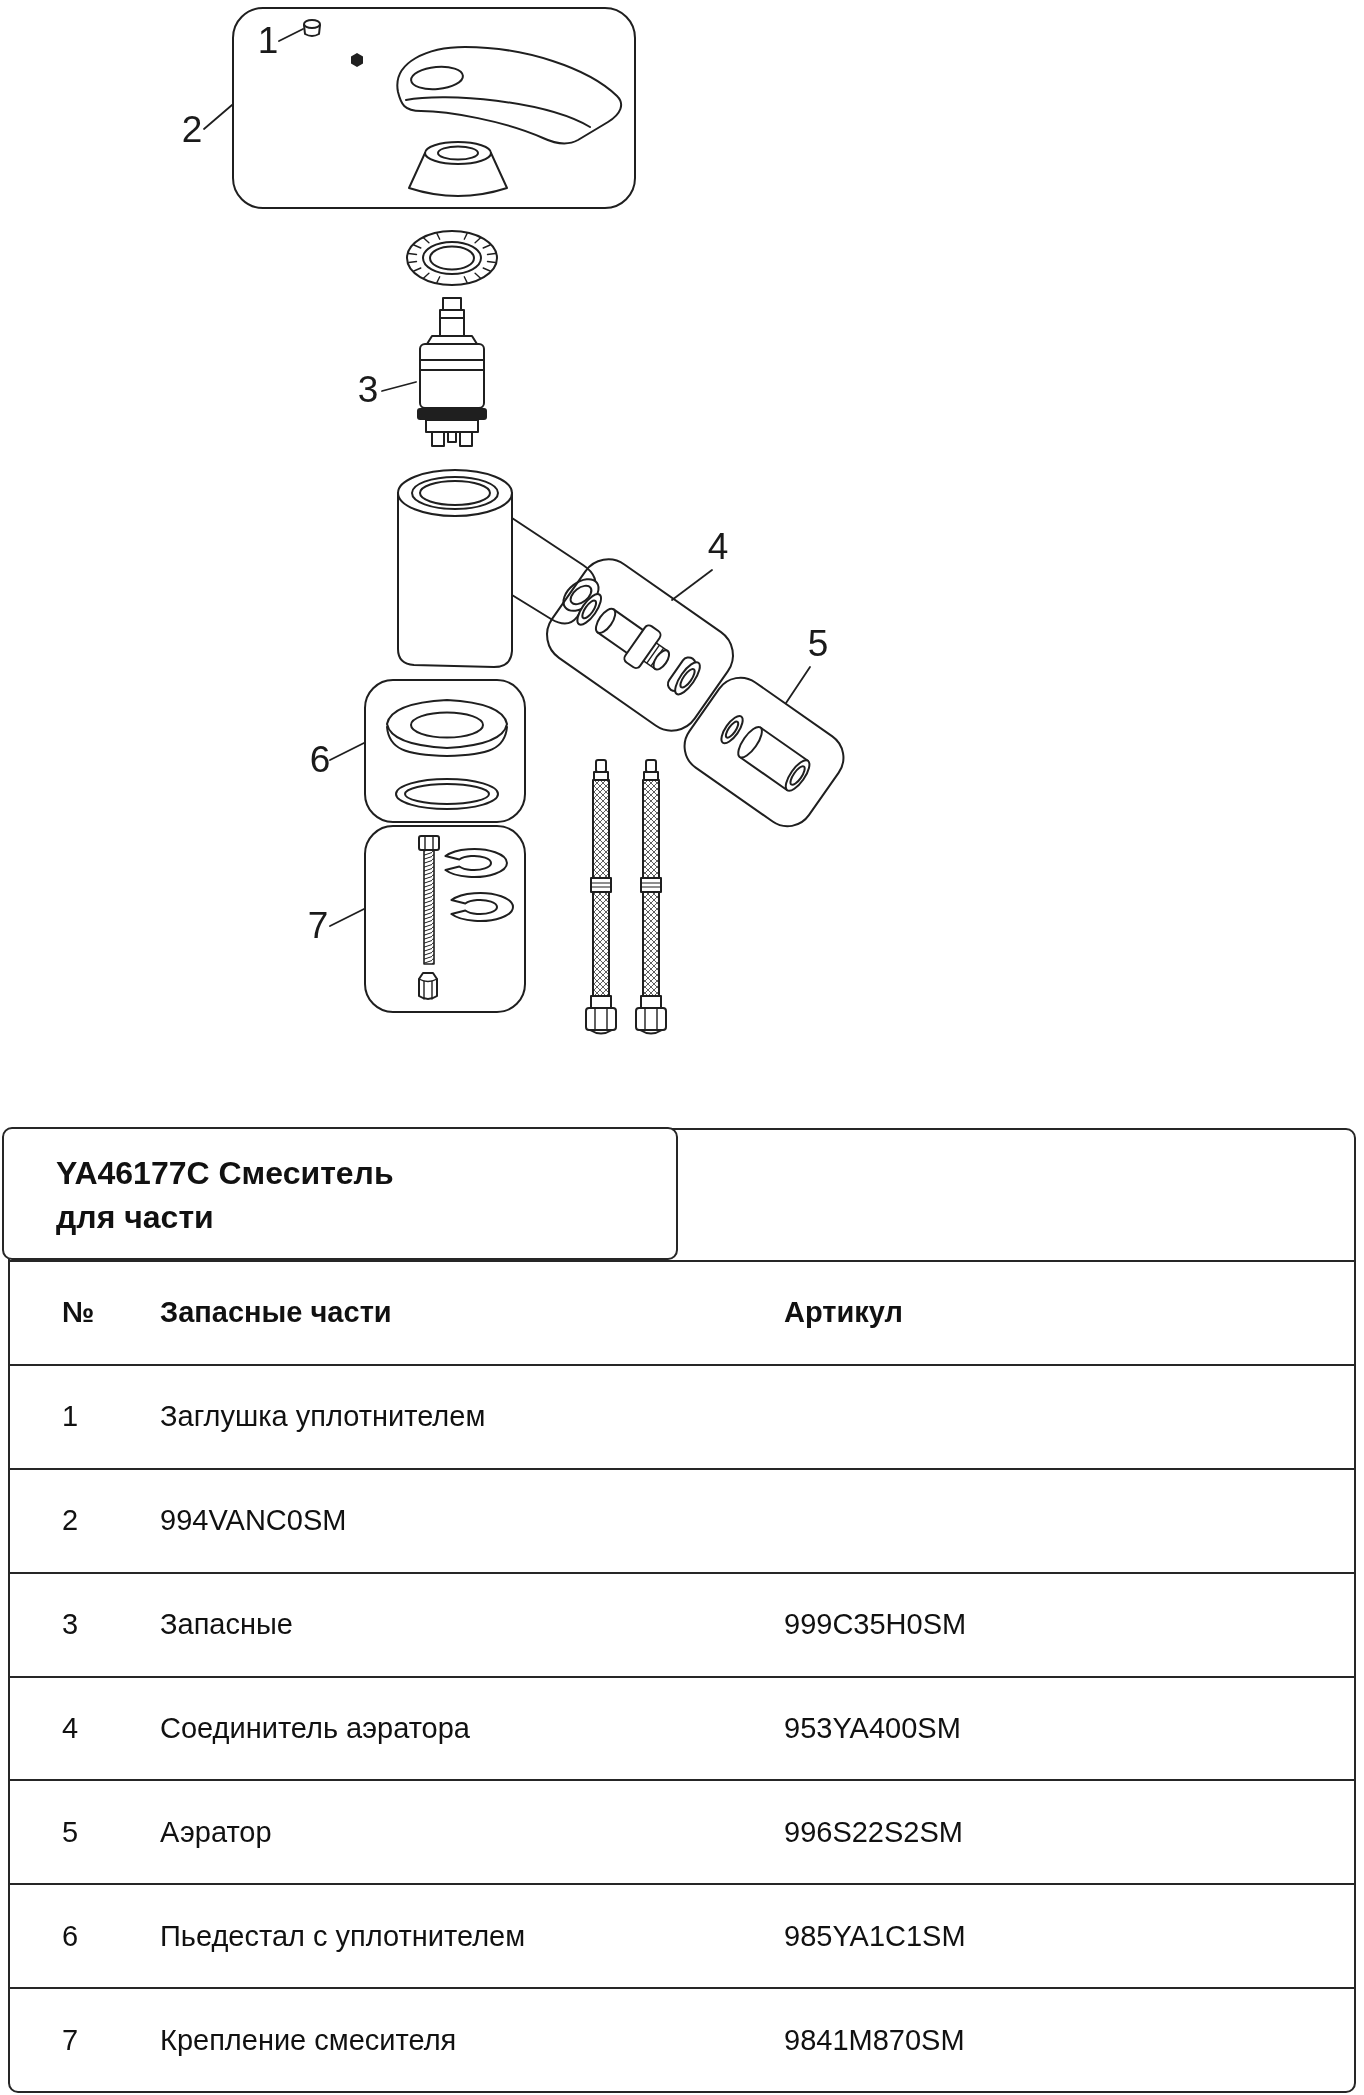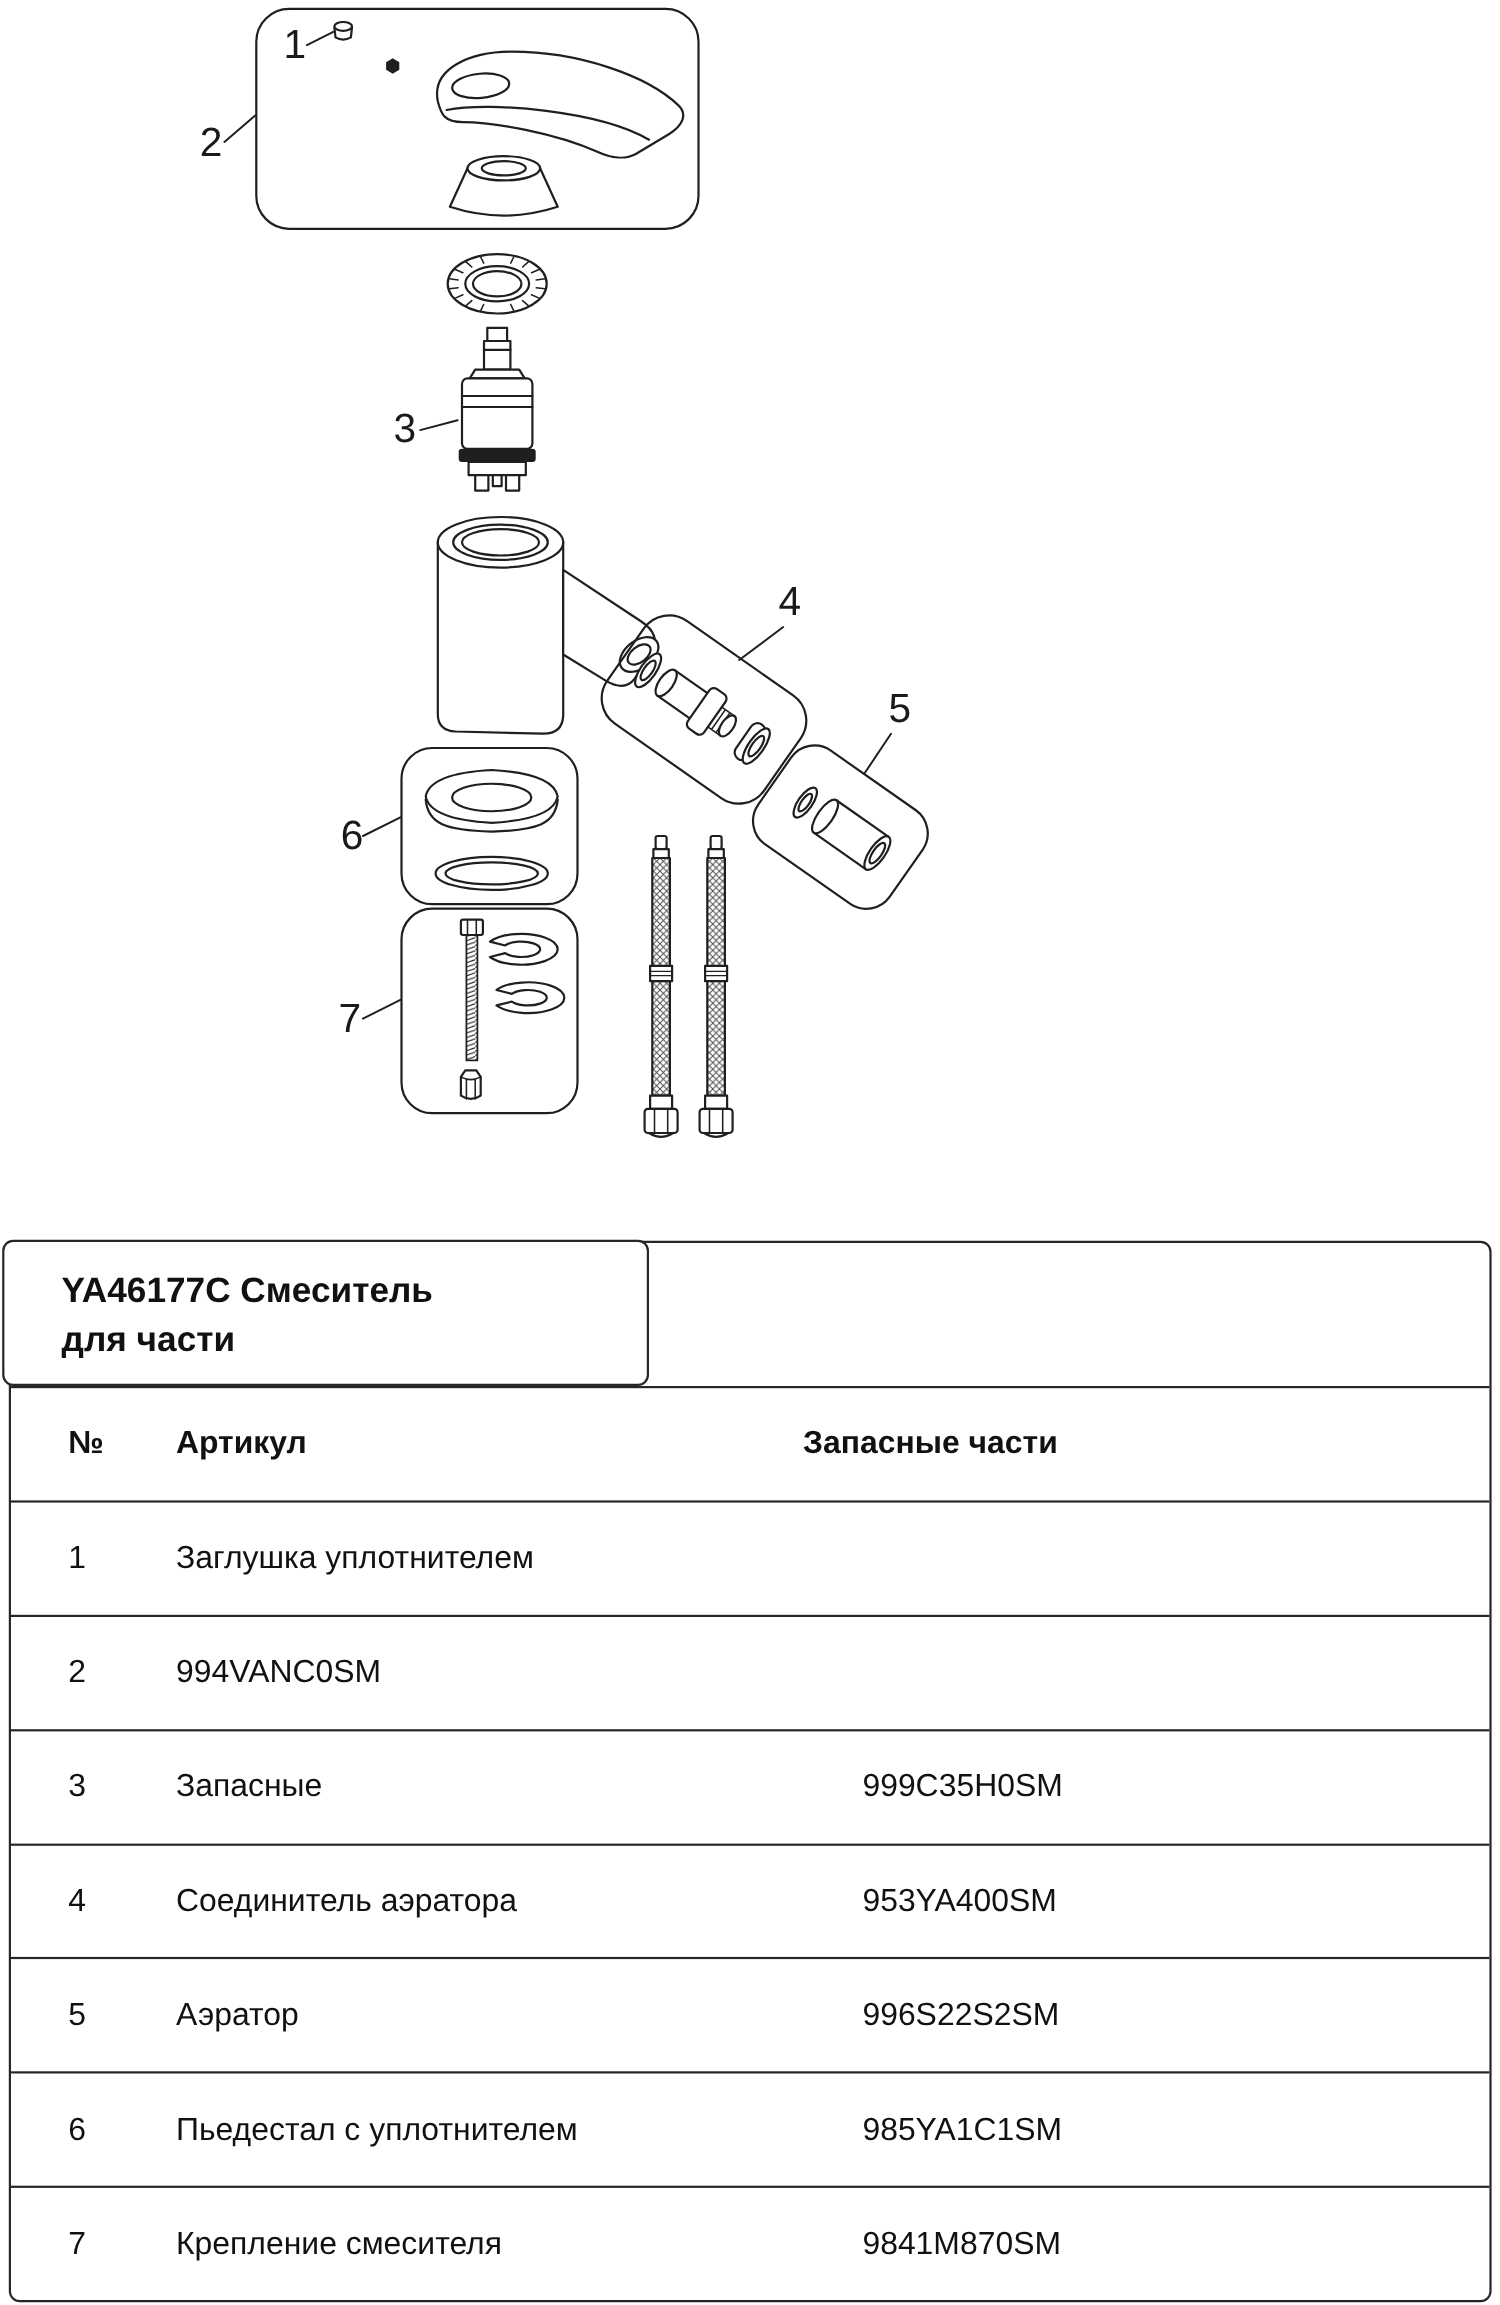--- a/index.html
+++ b/index.html
@@ -9,21 +9,21 @@
     font-family:"Liberation Sans", sans-serif; color:#111111;
   }
   .diagram { position:absolute; left:0; top:0; width:1364px; height:1120px; }
   .diagram text { font-family:"Liberation Sans", sans-serif; }
 
   .sheet {
     position:absolute; left:8px; top:1128px; width:1348px; height:965px;
     border:2px solid #262626; border-radius:10px;
   }
   .title-box {
-    position:absolute; left:2px; top:1127px; width:588px; height:133px;
+    position:absolute; left:2px; top:1127px; width:676px; height:133px;
     border:2px solid #262626; border-radius:10px; background:#ffffff;
     padding:22px 0 0 52px; z-index:2;
   }
   .title-line { font-size:32px; font-weight:700; line-height:44px; color:#111; }
 
   .parts-table {
     position:absolute; left:0; right:0; top:130px; bottom:0;
     display:flex; flex-direction:column;
   }
   .t-row { flex:1; display:flex; align-items:center; border-top:2px solid #262626; }
@@ -185,22 +185,22 @@
     <text x="818" y="656">5</text>
     <text x="320" y="772">6</text>
     <text x="318" y="938">7</text>
   </g>
 </svg>
 
 <div class="sheet">
   <div class="parts-table">
     <div class="t-row t-head">
       <div class="t-cell c-num">№</div>
+      <div class="t-cell c-name">Запасные части</div>
       <div class="t-cell c-article">Артикул</div>
-      <div class="t-cell c-name">Запасные части</div>
     </div>
     <div class="t-row">
       <div class="t-cell c-num">1</div>
       <div class="t-cell c-name">Заглушка уплотнителем</div>
     </div>
     <div class="t-row">
       <div class="t-cell c-num">2</div>
       <div class="t-cell c-article">994VANC0SM</div>
     </div>
     <div class="t-row">

